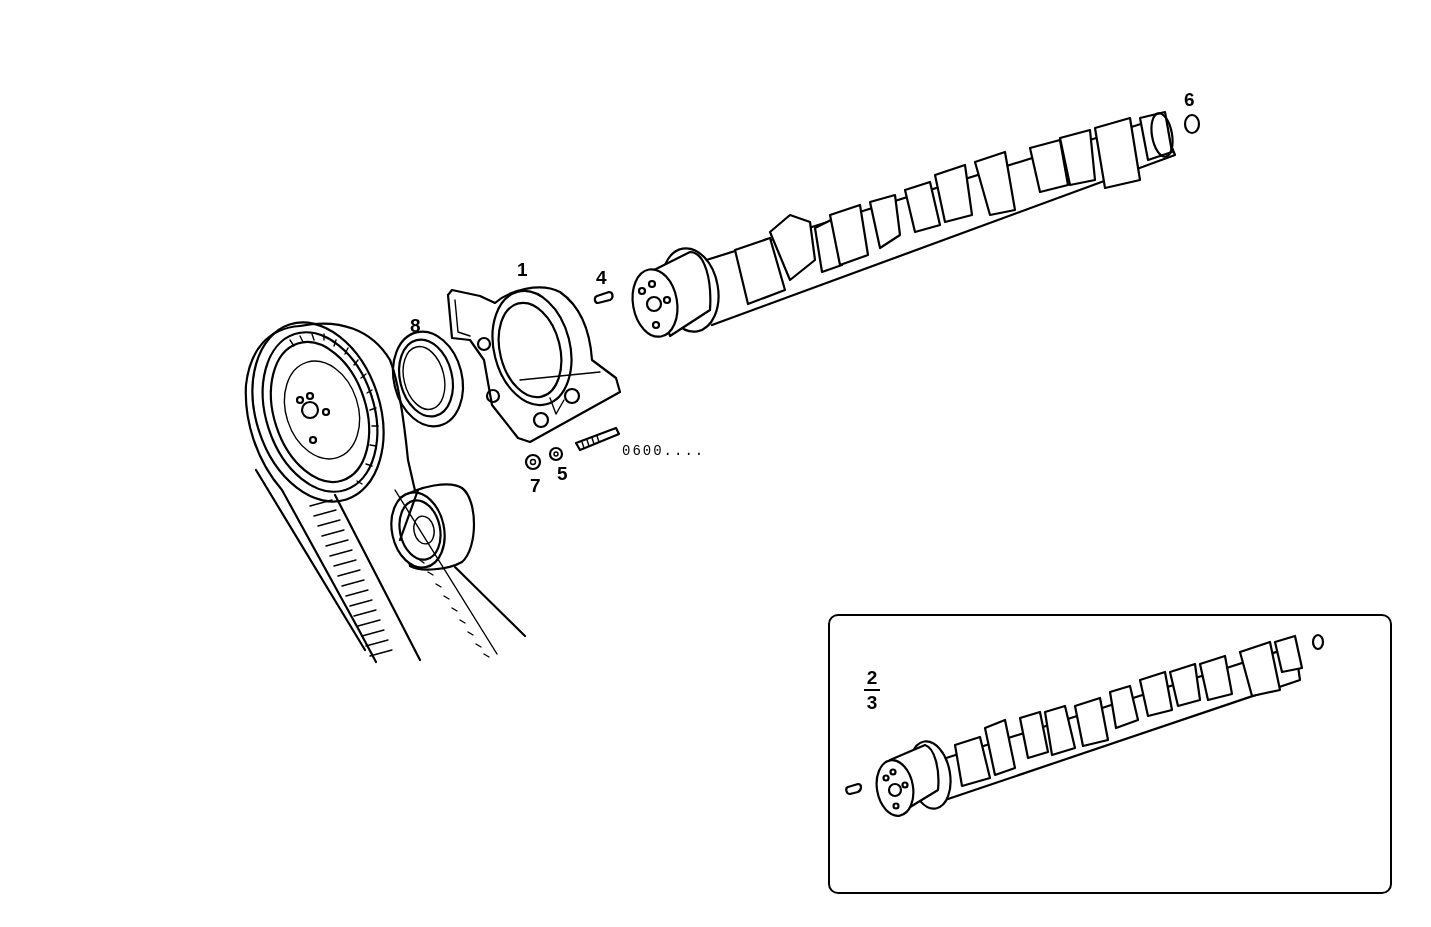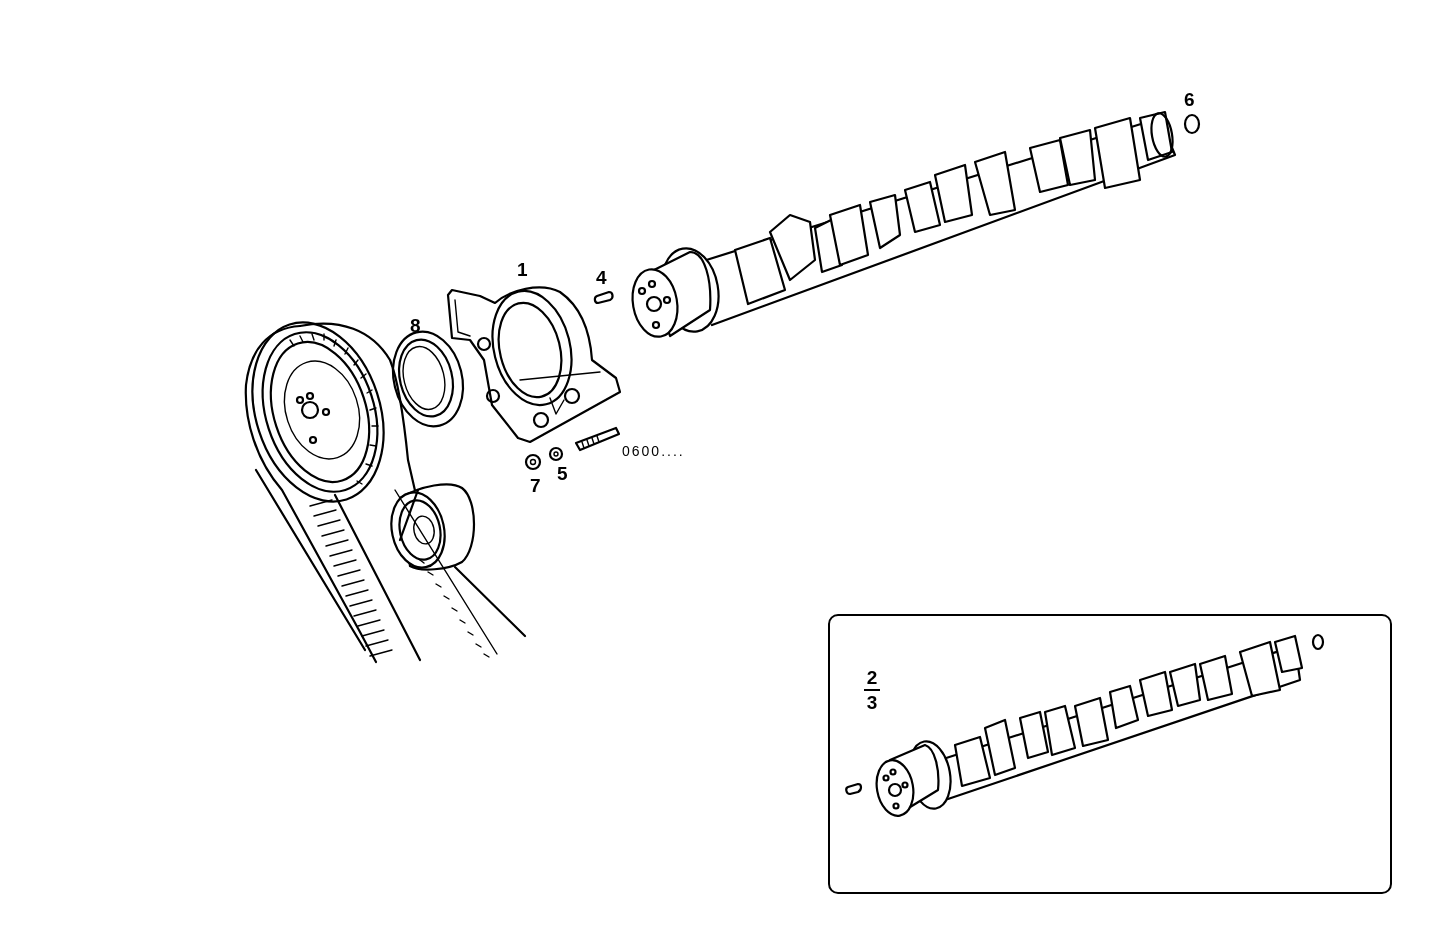--- a/index.html
+++ b/index.html
@@ -4,21 +4,21 @@
 <style>
   html, body { margin: 0; padding: 0; background: #ffffff; }
   body { width: 1431px; height: 927px; position: relative; overflow: hidden;
          font-family: "Liberation Sans", sans-serif; }
   #canvas { position: absolute; left: 0; top: 0; width: 1431px; height: 927px; }
   .ln { fill: none; stroke: #000; stroke-width: 2.2; stroke-linejoin: round; stroke-linecap: round; }
   .ln-thin { fill: none; stroke: #000; stroke-width: 1.4; stroke-linejoin: round; stroke-linecap: round; }
   .fill-w { fill: #fff; stroke: #000; stroke-width: 2.2; stroke-linejoin: round; }
   .callout { position: absolute; font-family: "Liberation Sans", sans-serif; font-size: 19px;
              font-weight: bold; color: #000; line-height: 1; }
-  .ref-code { position: absolute; font-family: Liberation Sans, sans-serif; font-size: 14px;
+  .ref-code { position: absolute; font-family: Liberation Mono, monospace; font-size: 14px;
               color: #000; letter-spacing: 2px; }
   .inset-box { position: absolute; left: 828px; top: 614px; width: 564px; height: 280px;
                border: 2.5px solid #000; border-radius: 10px; box-sizing: border-box; }
   .frac { position: absolute; left: 862px; top: 668px; width: 20px; text-align: center;
           font-family: "Liberation Sans", sans-serif; font-size: 19px; font-weight: bold; line-height: 1; }
   .frac .num, .frac .den { display: block; }
   .frac .bar { display: block; height: 2px; background: #000; margin: 2px 2px; }
 </style>
 </head>
 <body>

